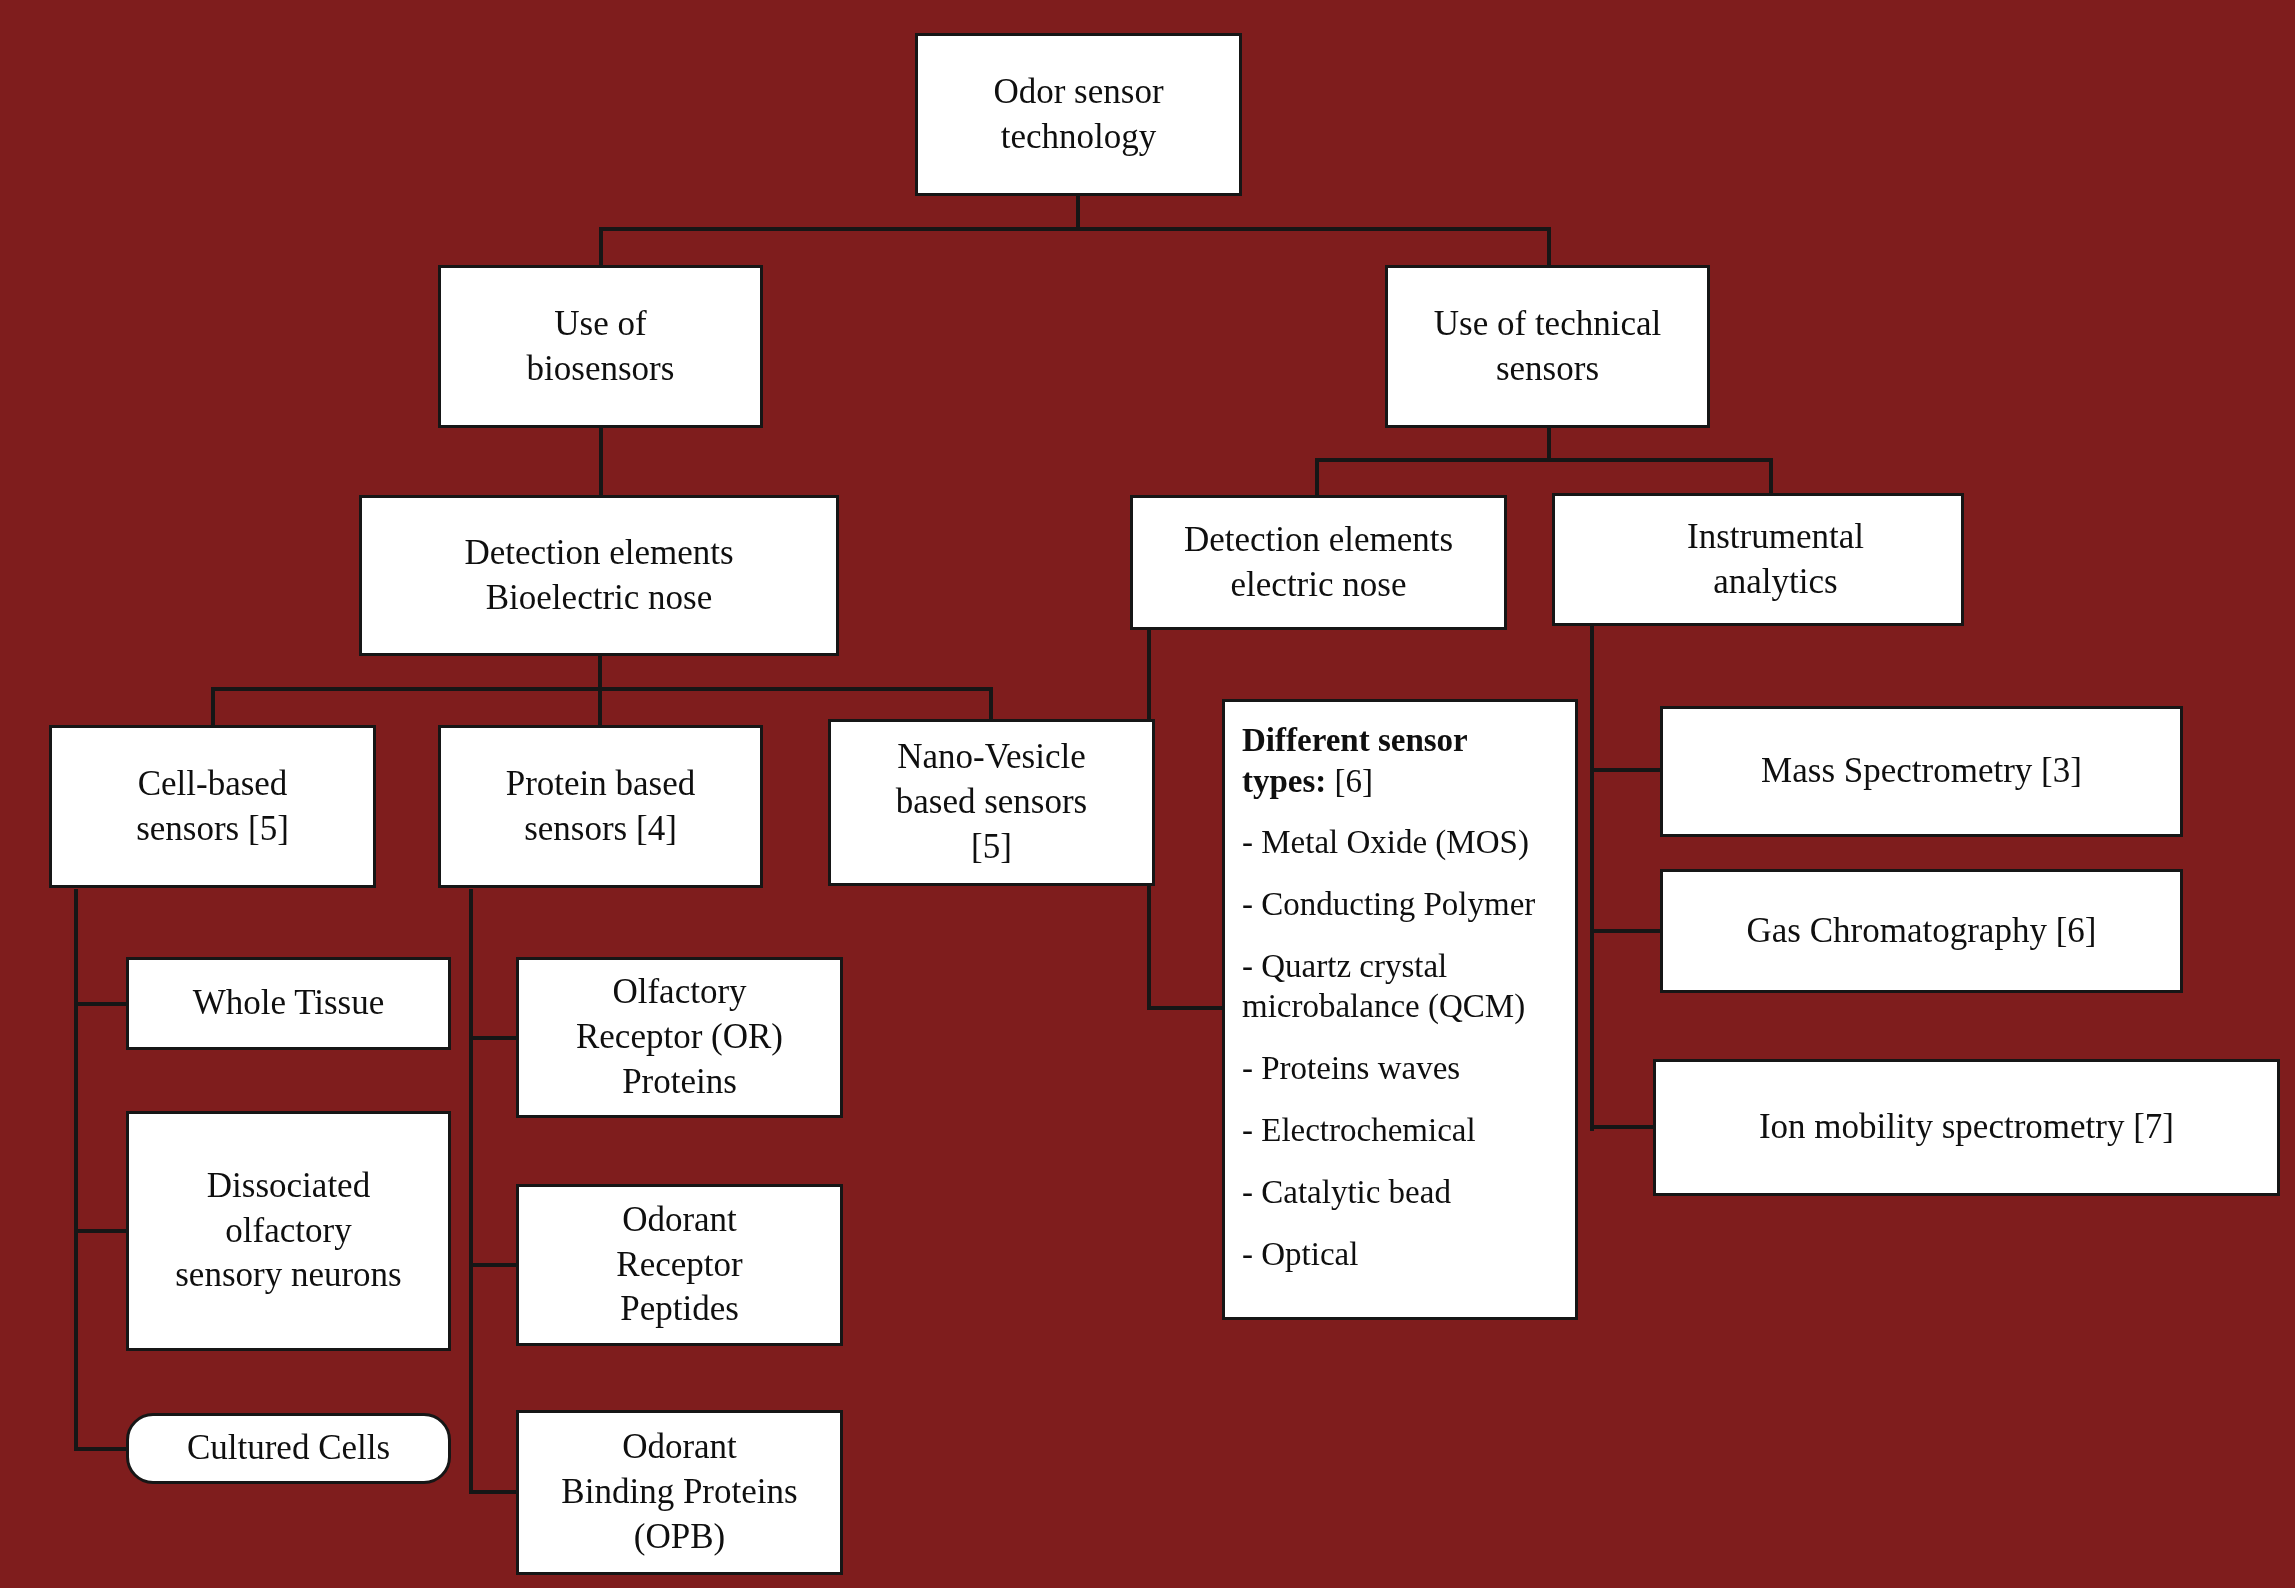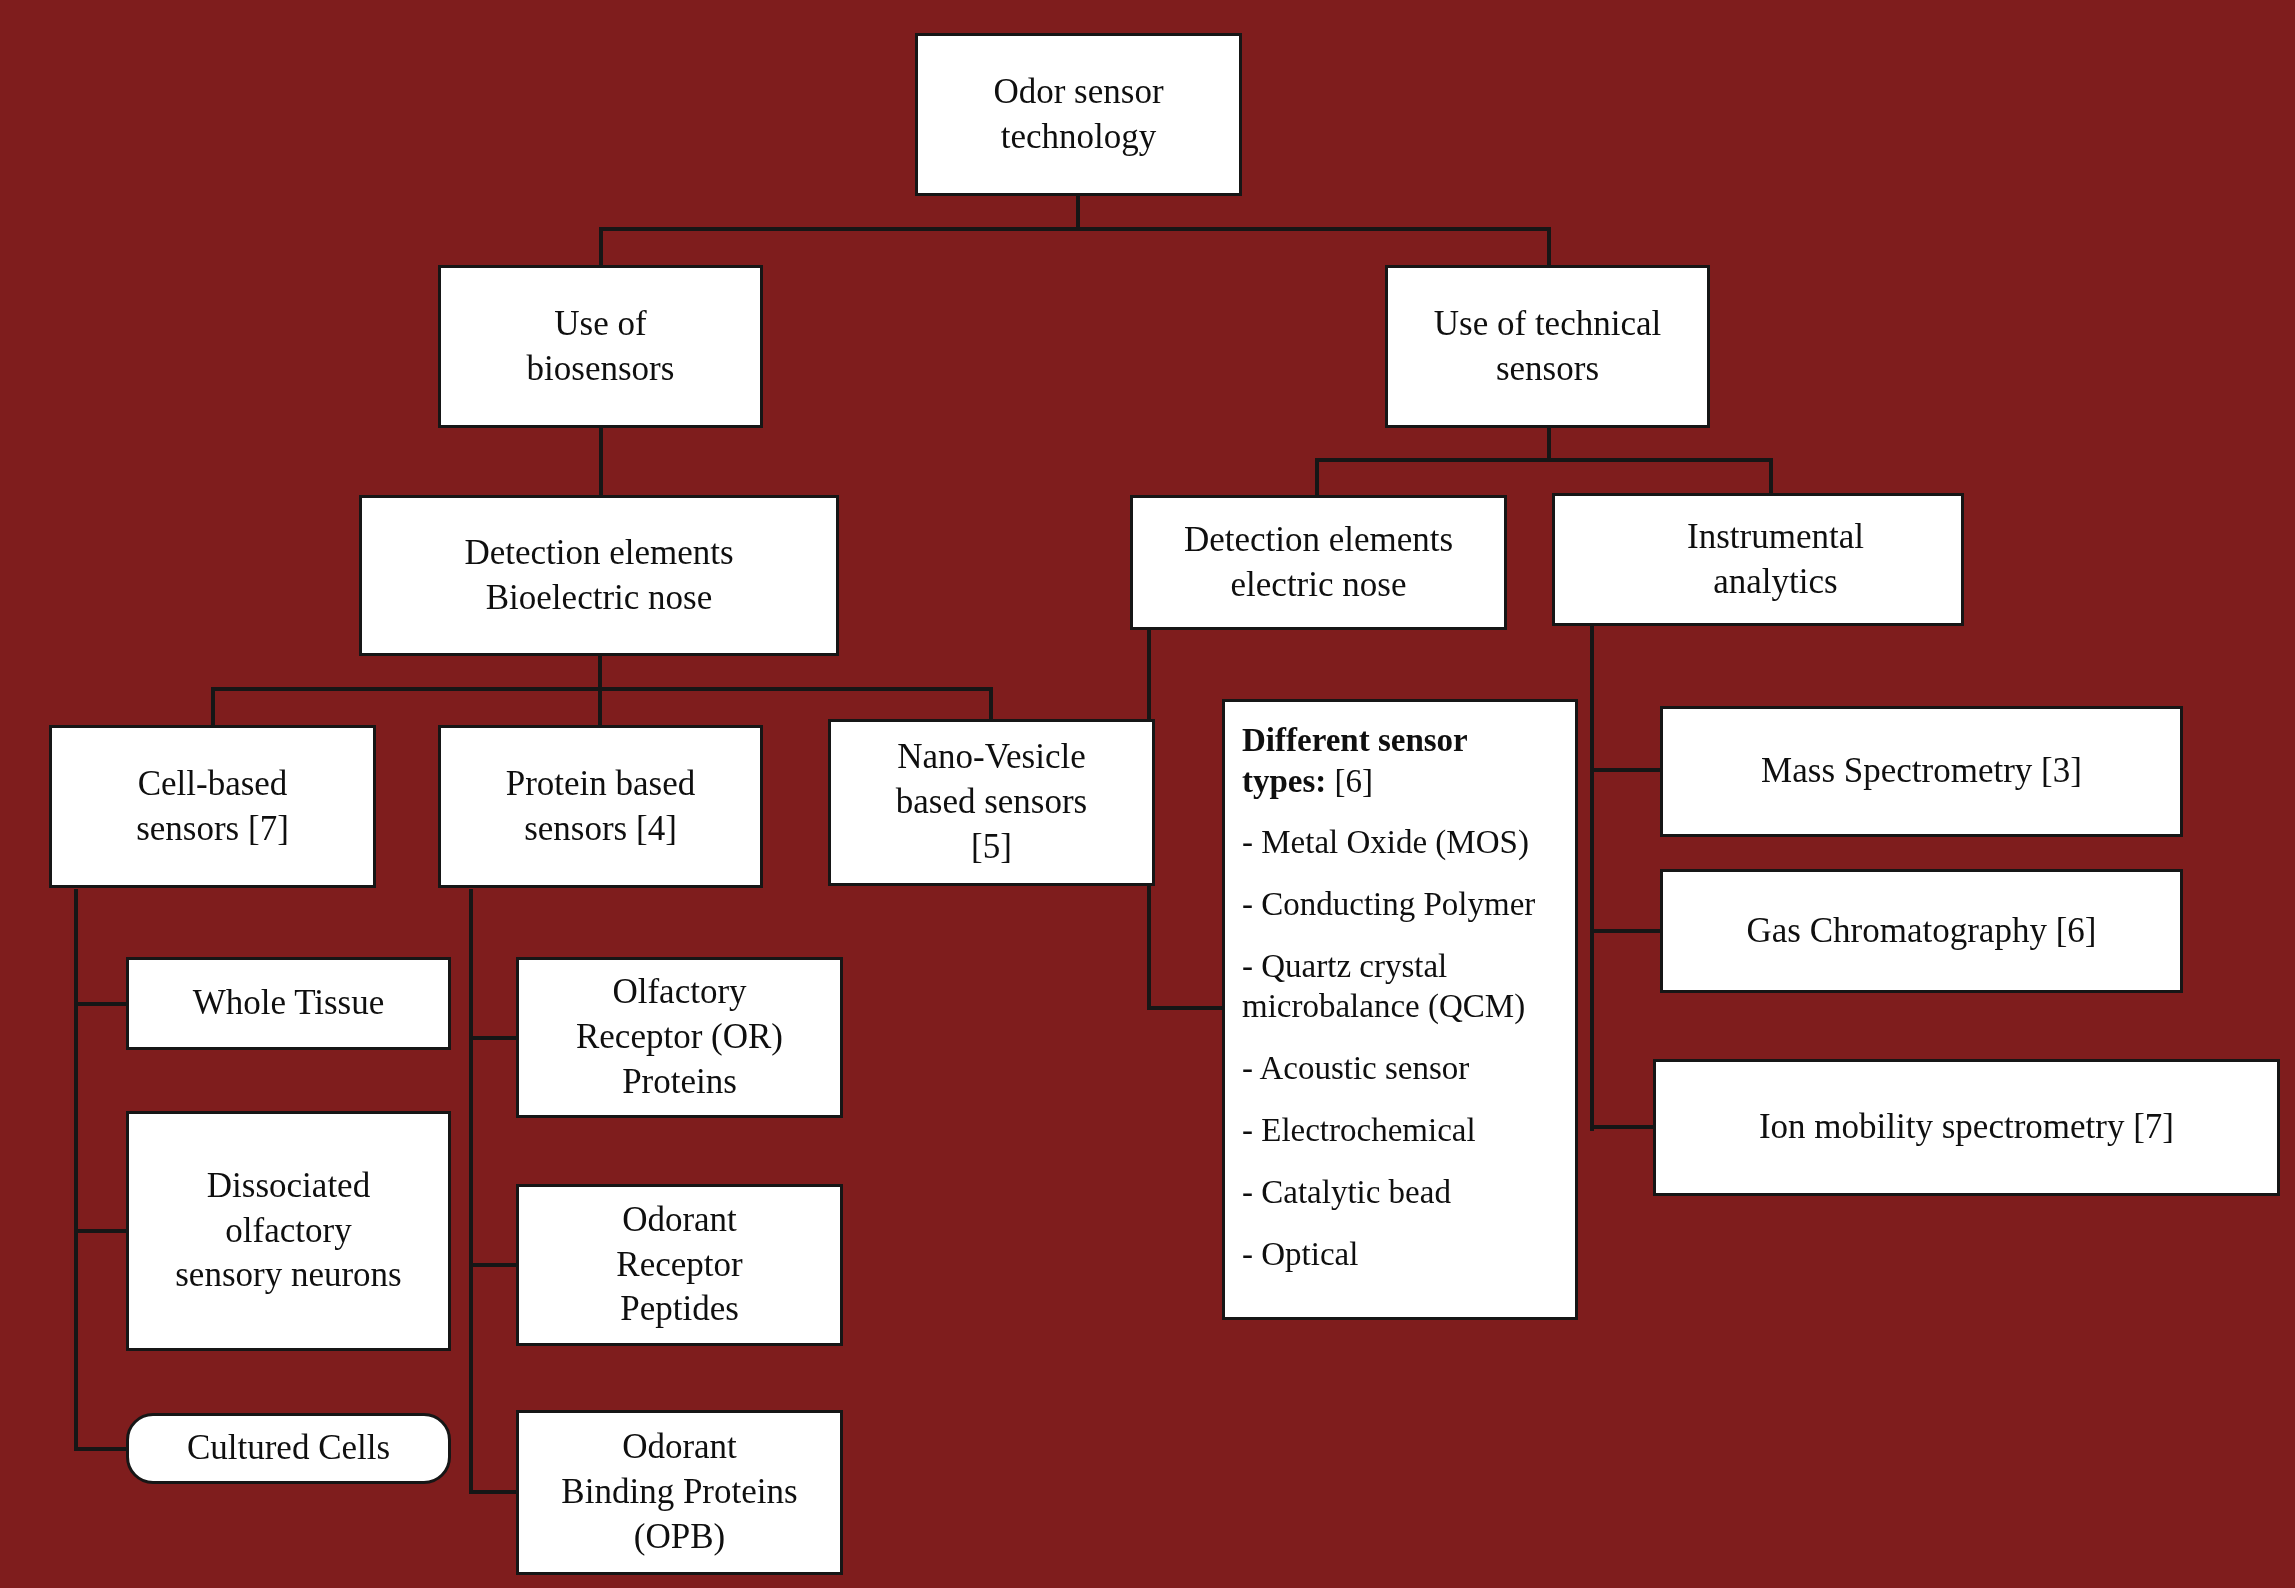--- a/index.html
+++ b/index.html
@@ -125,21 +125,21 @@
 electric nose</div>
   </div>
 
   <div class="box" style="left:1552px; top:493px; width:412px; height:133px;padding-left:35px;">
     <div class="label">Instrumental
 analytics</div>
   </div>
 
   <div class="box" style="left:49px;   top:725px; width:327px; height:163px;">
     <div class="label">Cell-based
-sensors [7]</div>
+sensors [5]</div>
   </div>
 
   <div class="box" style="left:438px;  top:725px; width:325px; height:163px;">
     <div class="label">Protein based
 sensors [4]</div>
   </div>
 
   <div class="box" style="left:828px; top:719px; width:327px; height:167px;">
     <div class="label">Nano-Vesicle
 based sensors
@@ -193,20 +193,20 @@
   <div id="sensor-panel" style="left:1222px; top:699px; width:356px; height:621px;">
     <p class="panel-heading">
       <span class="hd">Different sensor
 types:</span>
       <span>[6]</span>
     </p>
     <div class="panel-item">- Metal Oxide (MOS)</div>
     <div class="panel-item">- Conducting Polymer</div>
     <div class="panel-item">- Quartz crystal
 microbalance (QCM)</div>
-    <div class="panel-item">- Acoustic sensor</div>
+    <div class="panel-item">- Proteins waves</div>
     <div class="panel-item">- Electrochemical</div>
     <div class="panel-item">- Catalytic bead</div>
     <div class="panel-item">- Optical</div>
   </div>
 
 </div>
 
 
 </body></html>

